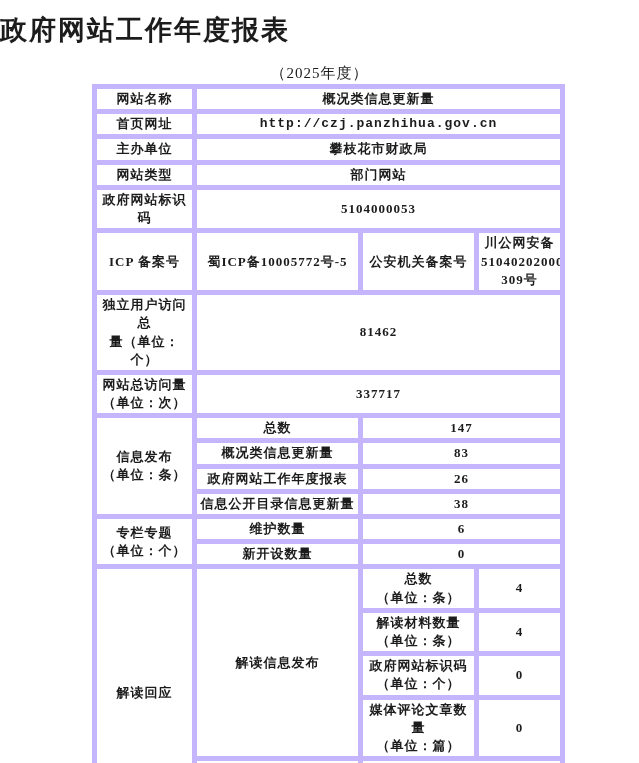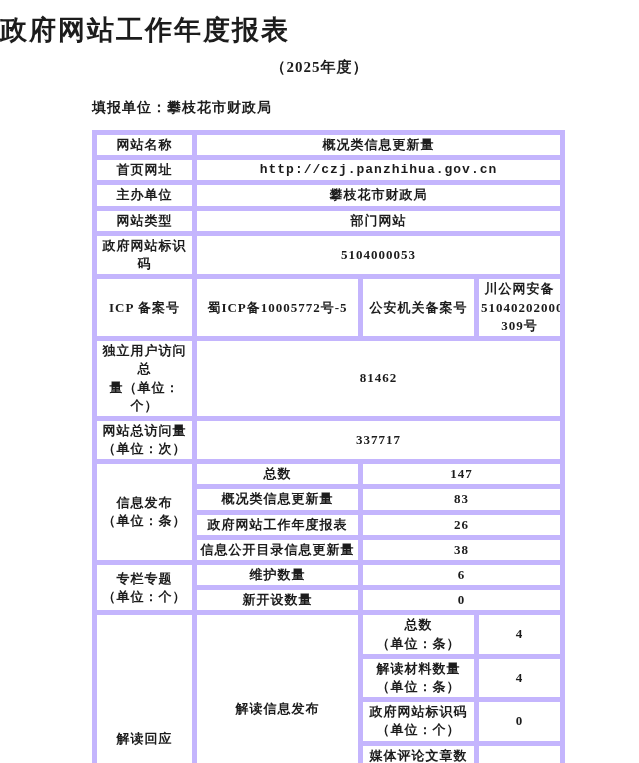--- a/index.html
+++ b/index.html
@@ -13,24 +13,24 @@
   .doc { width: 639px; height: 763px; position: relative; }
 
   .title {
     margin: 12px 0 0 0;
     font-size: 27px;
     font-weight: 600;
     letter-spacing: 2px;
     line-height: 36px;
   }
   .subtitle {
-    margin-top: 8px;
+    margin-top: 14px;
     text-align: center;
     font-size: 15px;
-    font-weight: 700;
+    font-weight: 400;
     letter-spacing: 1px;
     line-height: 22px;
   }
   .unit {
     margin: 20px 0 13px 92px;
     font-size: 14px;
     font-weight: bold;
     letter-spacing: 1px;
     line-height: 19px;
   }
@@ -76,21 +76,20 @@
   tr.h36 { height: 36px; }
   tr.h56 { height: 56px; }
 </style>
 </head>
 <body>
 
 <div class="doc">
 
   <div class="title">政府网站工作年度报表</div>
   <div class="subtitle">（2025年度）</div>
-  <div class="unit">填报单位：攀枝花市财政局</div>
 
   <table class="report">
     <colgroup>
       <col style="width:100px">
       <col style="width:166px">
       <col style="width:116px">
       <col style="width:86px">
     </colgroup>
 
     <tbody>

